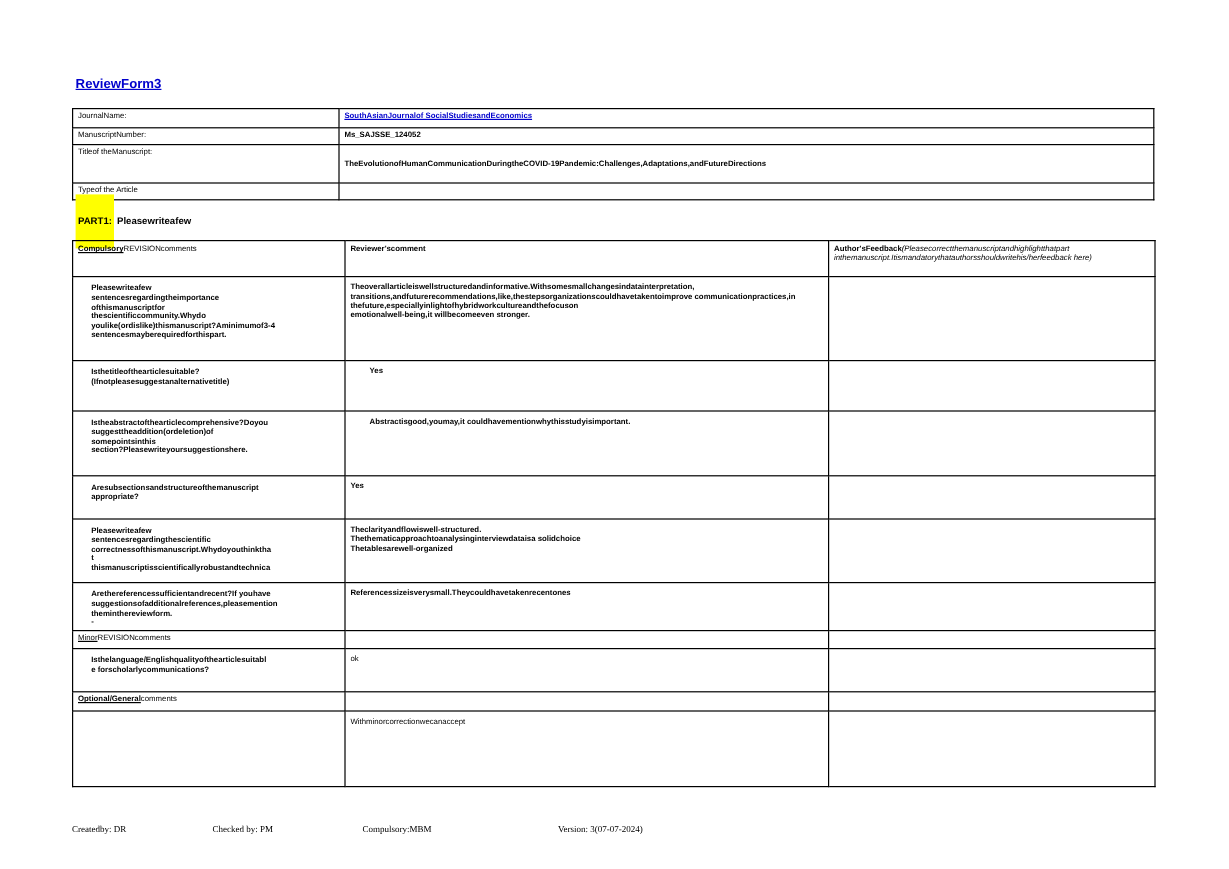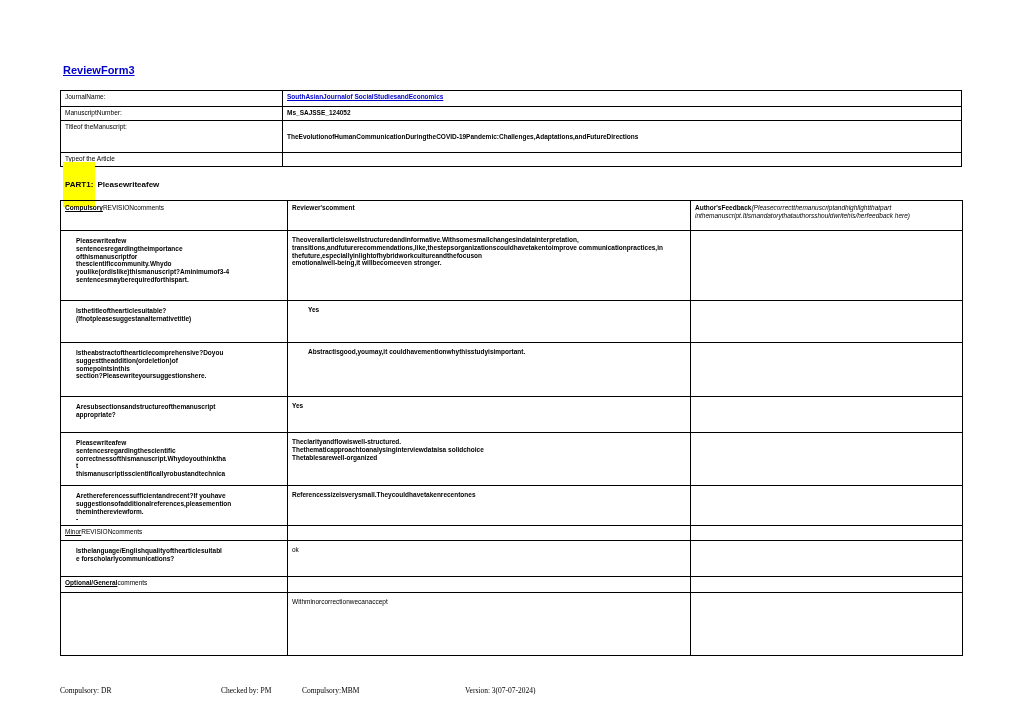--- a/index.html
+++ b/index.html
@@ -35,21 +35,21 @@
   .q { font-weight:bold; white-space:pre-line; padding-left:15px; padding-top:6px; }
   .c { font-weight:bold; white-space:pre-line; padding-top:5px; }
   .c-norm { font-weight:normal; white-space:pre-line; padding-top:5px; }
   .ind { padding-left:20px; }
   .sec-cell { padding-left:4px; font-weight:normal; }
   .fb { background:#fff; }
 
   .footer { position:absolute; top:686px; left:0; width:1024px;
             font-family:"Liberation Serif", serif; font-size:7.5px; }
   .footer span { position:absolute; white-space:nowrap; }
-  .f1 { left:60px; } .f2 { left:177px;margin-left:44px; } .f3 { left:302px; } .f4 { left:465px; }
+  .f1 { left:60px; } .f2 { left:177px; } .f3 { left:302px; } .f4 { left:465px; }
 </style>
 </head>
 <body>
 
 <div class="page">
 
   <a class="form-title">ReviewForm3</a>
 
   <table class="info-table">
     <tbody>
@@ -176,19 +176,19 @@
 
     <tr style="height:63px;">
       <td></td>
       <td class="c-norm">Withminorcorrectionwecanaccept</td>
       <td class="fb"></td>
     </tr>
   </tbody>
     </table>
 
   <div class="footer">
-    <span class="f1">Compulsory: DR</span>
+    <span class="f1">Createdby: DR</span>
     <span class="f2">Checked by: PM</span>
     <span class="f3">Compulsory:MBM</span>
     <span class="f4">Version: 3(07-07-2024)</span>
   </div>
 
 </div>
 
 </body></html>

